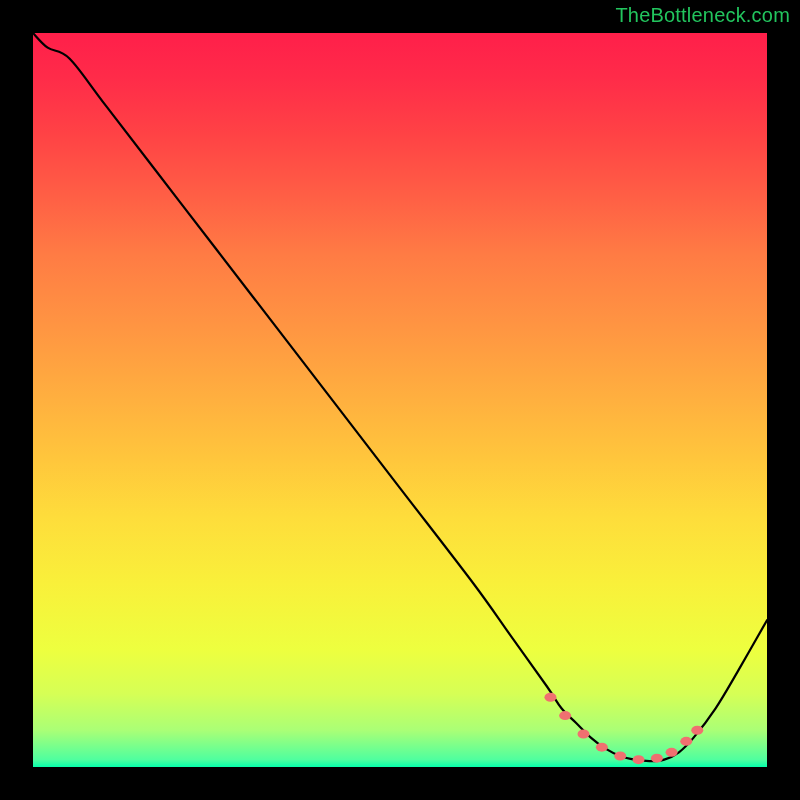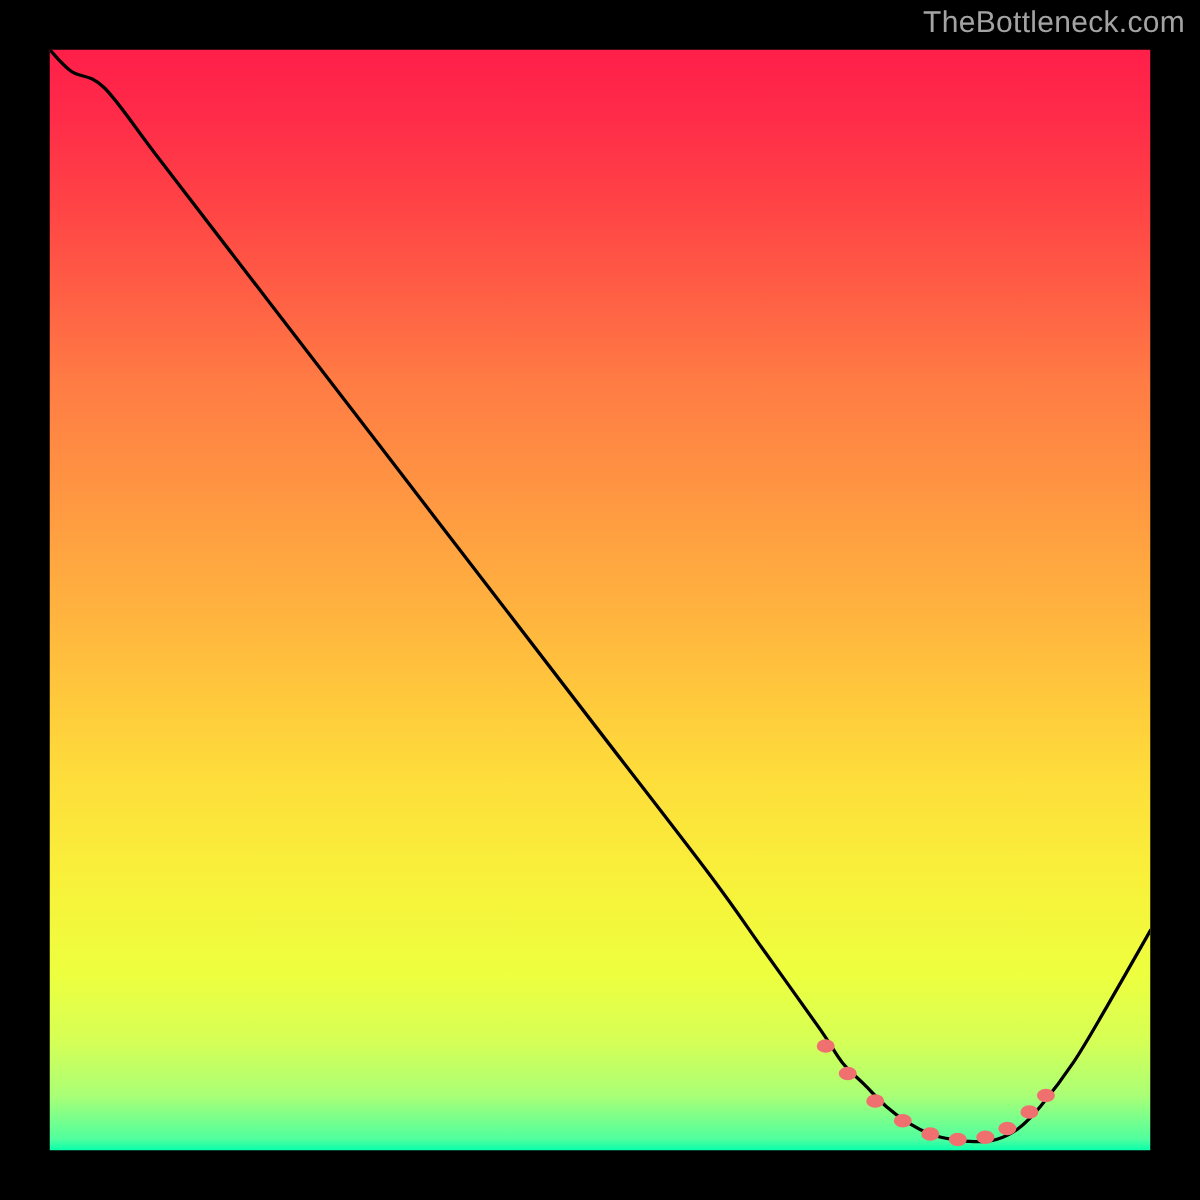--- a/index.html
+++ b/index.html
@@ -14,21 +14,21 @@
   .frame {
     position: relative;
     width: 800px;
     height: 800px;
     background: #000;
   }
   .watermark {
     position: absolute;
     top: 4px;
     right: 10px;
-    color: #a3a3a3;
+    color: #22c55e;
     font-size: 20px;
     font-weight: 500;
     letter-spacing: 0.2px;
     z-index: 20;
   }
   .plot-area {
     position: absolute;
     left: 33px;
     top: 33px;
     width: 734px;

